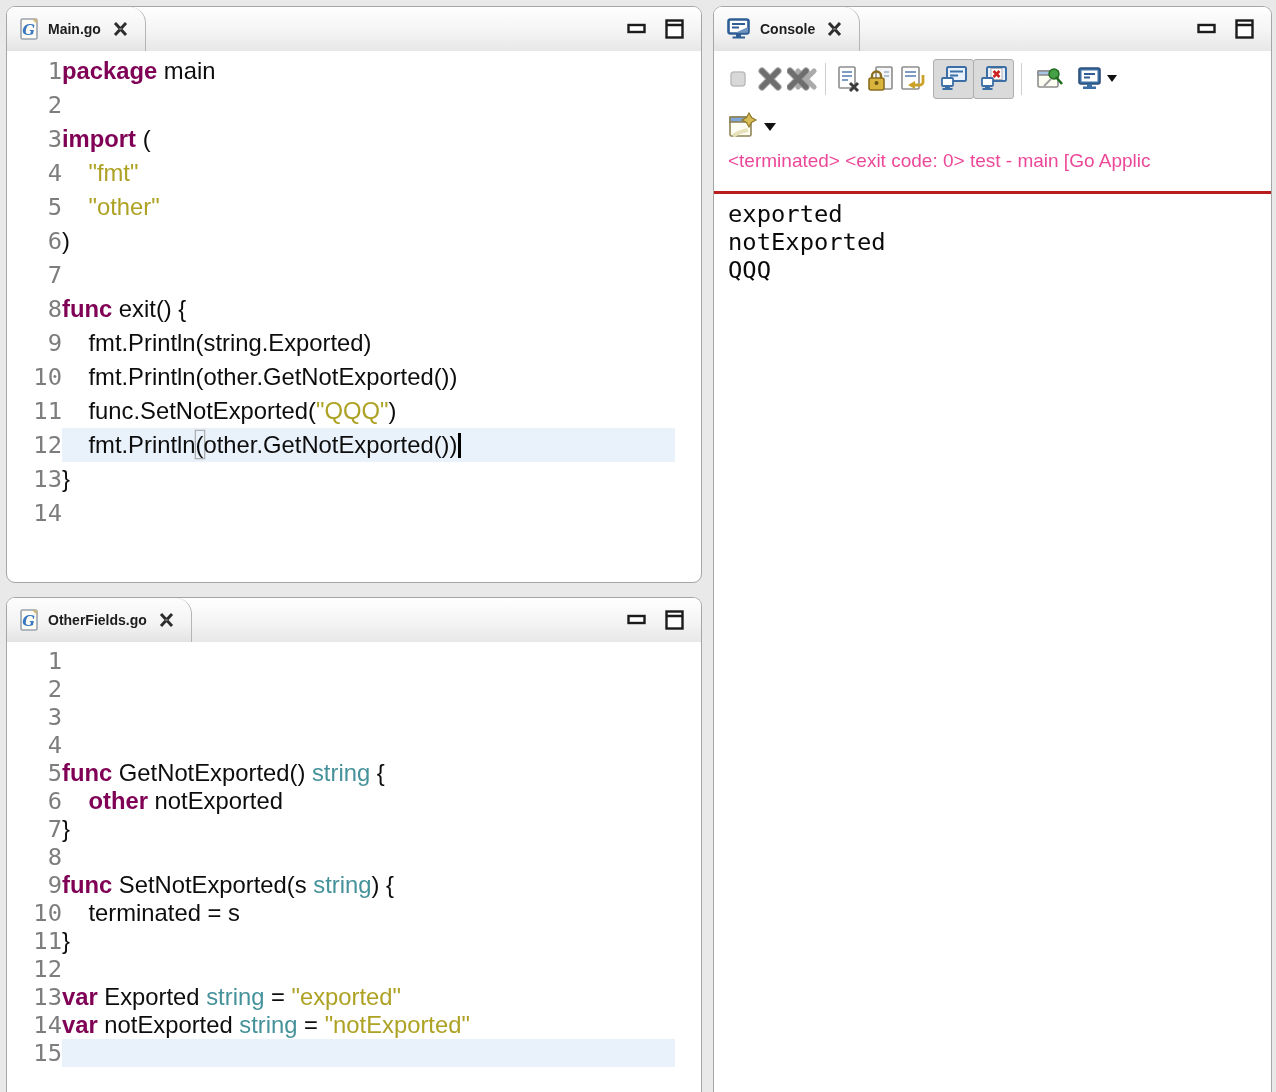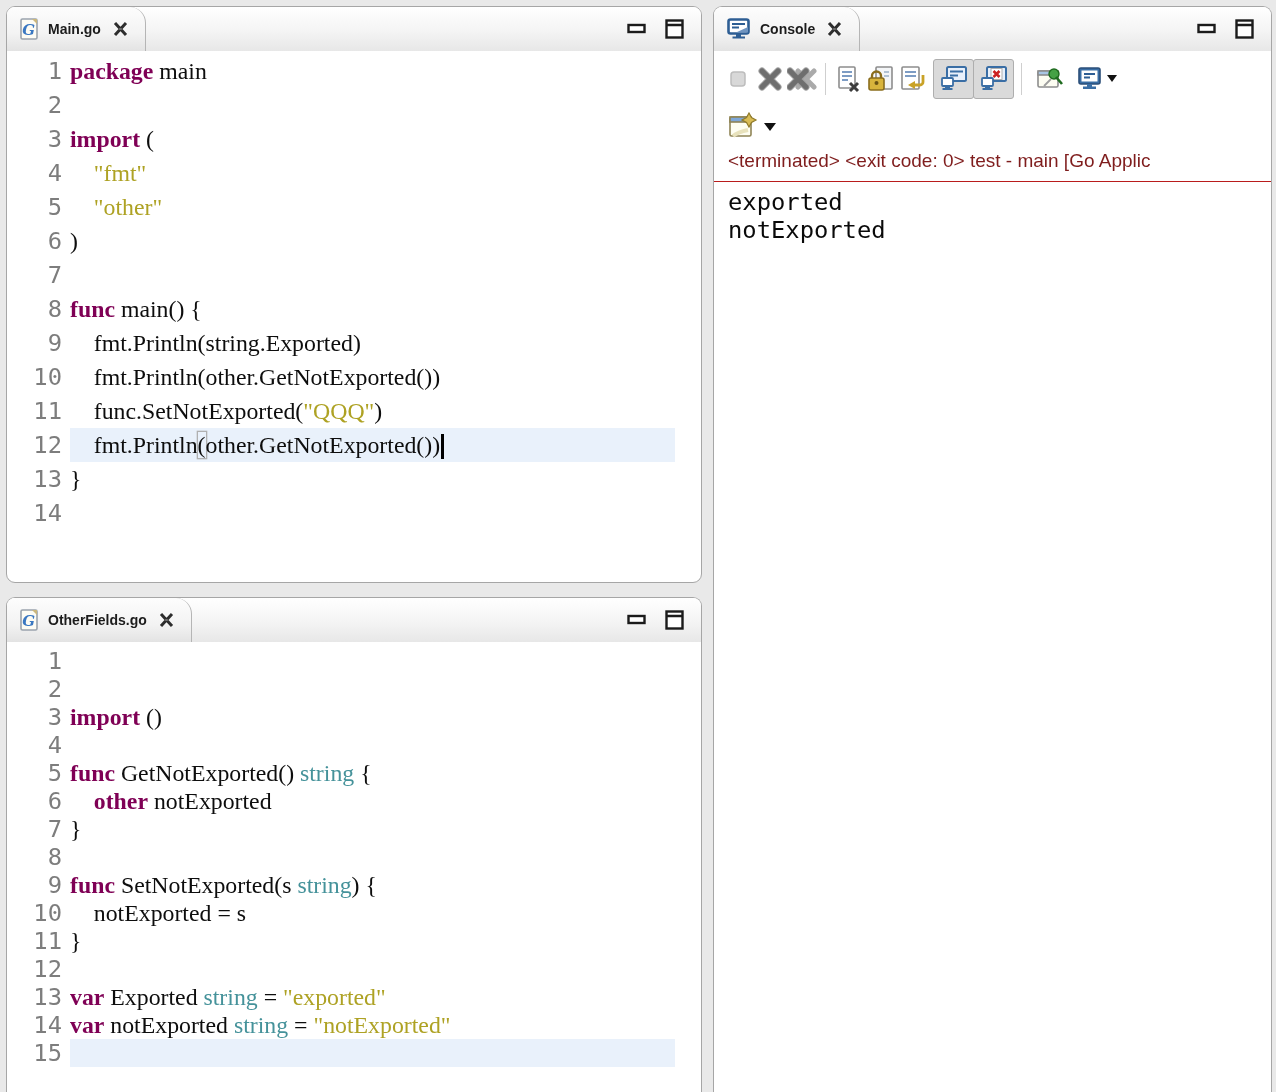--- a/index.html
+++ b/index.html
@@ -21,22 +21,22 @@
   .tab-close { display:flex; align-items:center; cursor:default; margin-left:2px; }
 
   .minmax { position:absolute; right:16px; top:12px; display:flex; gap:18px; align-items:center; }
   .mm-btn { display:flex; align-items:center; justify-content:center; }
 
   
   .editor-body { padding-top:3px; cursor:text; }
   .ed-row { display:flex; align-items:stretch; }
   .ed-row .ln { width:55px; text-align:right; padding-right:0; color:#7d7d7d;
                 font-family:"DejaVu Sans Mono", monospace; font-size:23.8px; flex:0 0 55px; }
-  .ed-row .code { flex:1; margin-left:8px; margin-right:26px; white-space:pre;
-                  font-family:Liberation Serif, serif; font-size:23.8px; color:#0d0d0d; }
+  .ed-row .code { flex:1; margin-left:0; margin-right:26px; white-space:pre;
+                  font-family:Liberation Sans, sans-serif; font-size:23.8px; color:#0d0d0d; }
   .editor-main .ed-row { height:34px; }
   .editor-main .ed-row .ln, .editor-main .ed-row .code { line-height:34px; }
   .editor-other .ed-row { height:28px; }
   .editor-other .ed-row .ln, .editor-other .ed-row .code { line-height:28px; }
   .ed-row.current .code { background:#e9f1fb; }
   .tk-k { color:#7f0055; font-weight:bold; }
   .tk-s { color:#aea224; }
   .tk-t { color:#45929a; }
   .tk-p { color:#0d0d0d; }
   .bb { box-shadow:0 0 0 1.3px #b0b0b0; }
@@ -44,21 +44,21 @@
 
   
   .console-toolbar1 { height:55px; display:flex; align-items:center; padding-left:8px; }
   .console-toolbar1 .tbtn { width:32px; height:34px; display:flex; align-items:center; justify-content:center; }
   .tb-sep { width:1px; height:32px; background:#cfcfcf; margin:0 7px; }
   .toggle-group { display:flex; margin-left:4px; }
   .tbtn.pressed { width:41px; height:40px; background:#dadada; border:1px solid #aeaeae; border-radius:3px; }
   .tbtn.pressed + .tbtn.pressed { margin-left:-1px; }
   .console-toolbar2 { height:42px; display:flex; align-items:center; padding-left:14px; gap:6px; }
   .dd-arrow { width:0; height:0; border-left:6px solid transparent; border-right:6px solid transparent; border-top:8px solid #111; }
-  .console-status { padding:2px 0 9px 14px; font-size:19px; color:#7f1d1d; border-bottom:1px solid #b91c1c; white-space:nowrap; overflow:hidden; }
+  .console-status { padding:2px 0 19px 14px; font-size:19px; color:#ec4899; border-bottom:3px solid #b91c1c; white-space:nowrap; overflow:hidden; }
   .console-output { padding:6px 0 0 14px; cursor:text; }
   .console-output .cline { font-family:"DejaVu Sans Mono", monospace; font-size:23.8px; line-height:28px; color:#0a0a0a; white-space:pre; }
 
   svg { display:block; }
 </style>
 </head>
 <body>
 
 <div class="desktop">
 
@@ -118,21 +118,21 @@
         <div class="ed-row">
           <span class="ln">6</span>
           <span class="code"><span class="tk-p">)</span></span>
         </div>
         <div class="ed-row">
           <span class="ln">7</span>
           <span class="code"></span>
         </div>
         <div class="ed-row">
           <span class="ln">8</span>
-          <span class="code"><span class="tk-k">func</span><span class="tk-p"> main() {</span></span>
+          <span class="code"><span class="tk-k">func</span><span class="tk-p"> exit() {</span></span>
         </div>
         <div class="ed-row">
           <span class="ln">9</span>
           <span class="code"><span class="tk-p">    fmt.Println(string.Exported)</span></span>
         </div>
         <div class="ed-row">
           <span class="ln">10</span>
           <span class="code"><span class="tk-p">    fmt.Println(other.GetNotExported())</span></span>
         </div>
         <div class="ed-row">
@@ -189,21 +189,20 @@
     <div class="editor-body editor-other" id="editor-other" style="padding-top:5px;">
         <div class="ed-row">
           <span class="ln">1</span>
         </div>
         <div class="ed-row">
           <span class="ln">2</span>
           <span class="code"></span>
         </div>
         <div class="ed-row">
           <span class="ln">3</span>
-          <span class="code"><span class="tk-k">import</span><span class="tk-p"> ()</span></span>
         </div>
         <div class="ed-row">
           <span class="ln">4</span>
           <span class="code"></span>
         </div>
         <div class="ed-row">
           <span class="ln">5</span>
           <span class="code"><span class="tk-k">func</span><span class="tk-p"> GetNotExported() </span><span class="tk-t">string</span><span class="tk-p"> {</span></span>
         </div>
         <div class="ed-row">
@@ -217,21 +216,21 @@
         <div class="ed-row">
           <span class="ln">8</span>
           <span class="code"></span>
         </div>
         <div class="ed-row">
           <span class="ln">9</span>
           <span class="code"><span class="tk-k">func</span><span class="tk-p"> SetNotExported(s </span><span class="tk-t">string</span><span class="tk-p">) {</span></span>
         </div>
         <div class="ed-row">
           <span class="ln">10</span>
-          <span class="code"><span class="tk-p">    notExported = s</span></span>
+          <span class="code"><span class="tk-p">    terminated = s</span></span>
         </div>
         <div class="ed-row">
           <span class="ln">11</span>
           <span class="code"><span class="tk-p">}</span></span>
         </div>
         <div class="ed-row">
           <span class="ln">12</span>
           <span class="code"></span>
         </div>
         <div class="ed-row">
@@ -384,16 +383,17 @@
         </svg>
       </span>
       <span class="dd-arrow"></span>
     </div>
 
     <div class="console-status">&lt;terminated&gt; &lt;exit code: 0&gt; test - main [Go Applic</div>
 
     <div class="console-output" id="console-output">
         <div class="cline">exported</div>
         <div class="cline">notExported</div>
+        <div class="cline">QQQ</div>
       </div>
   </div>
 
 </div>
 
 </body></html>

